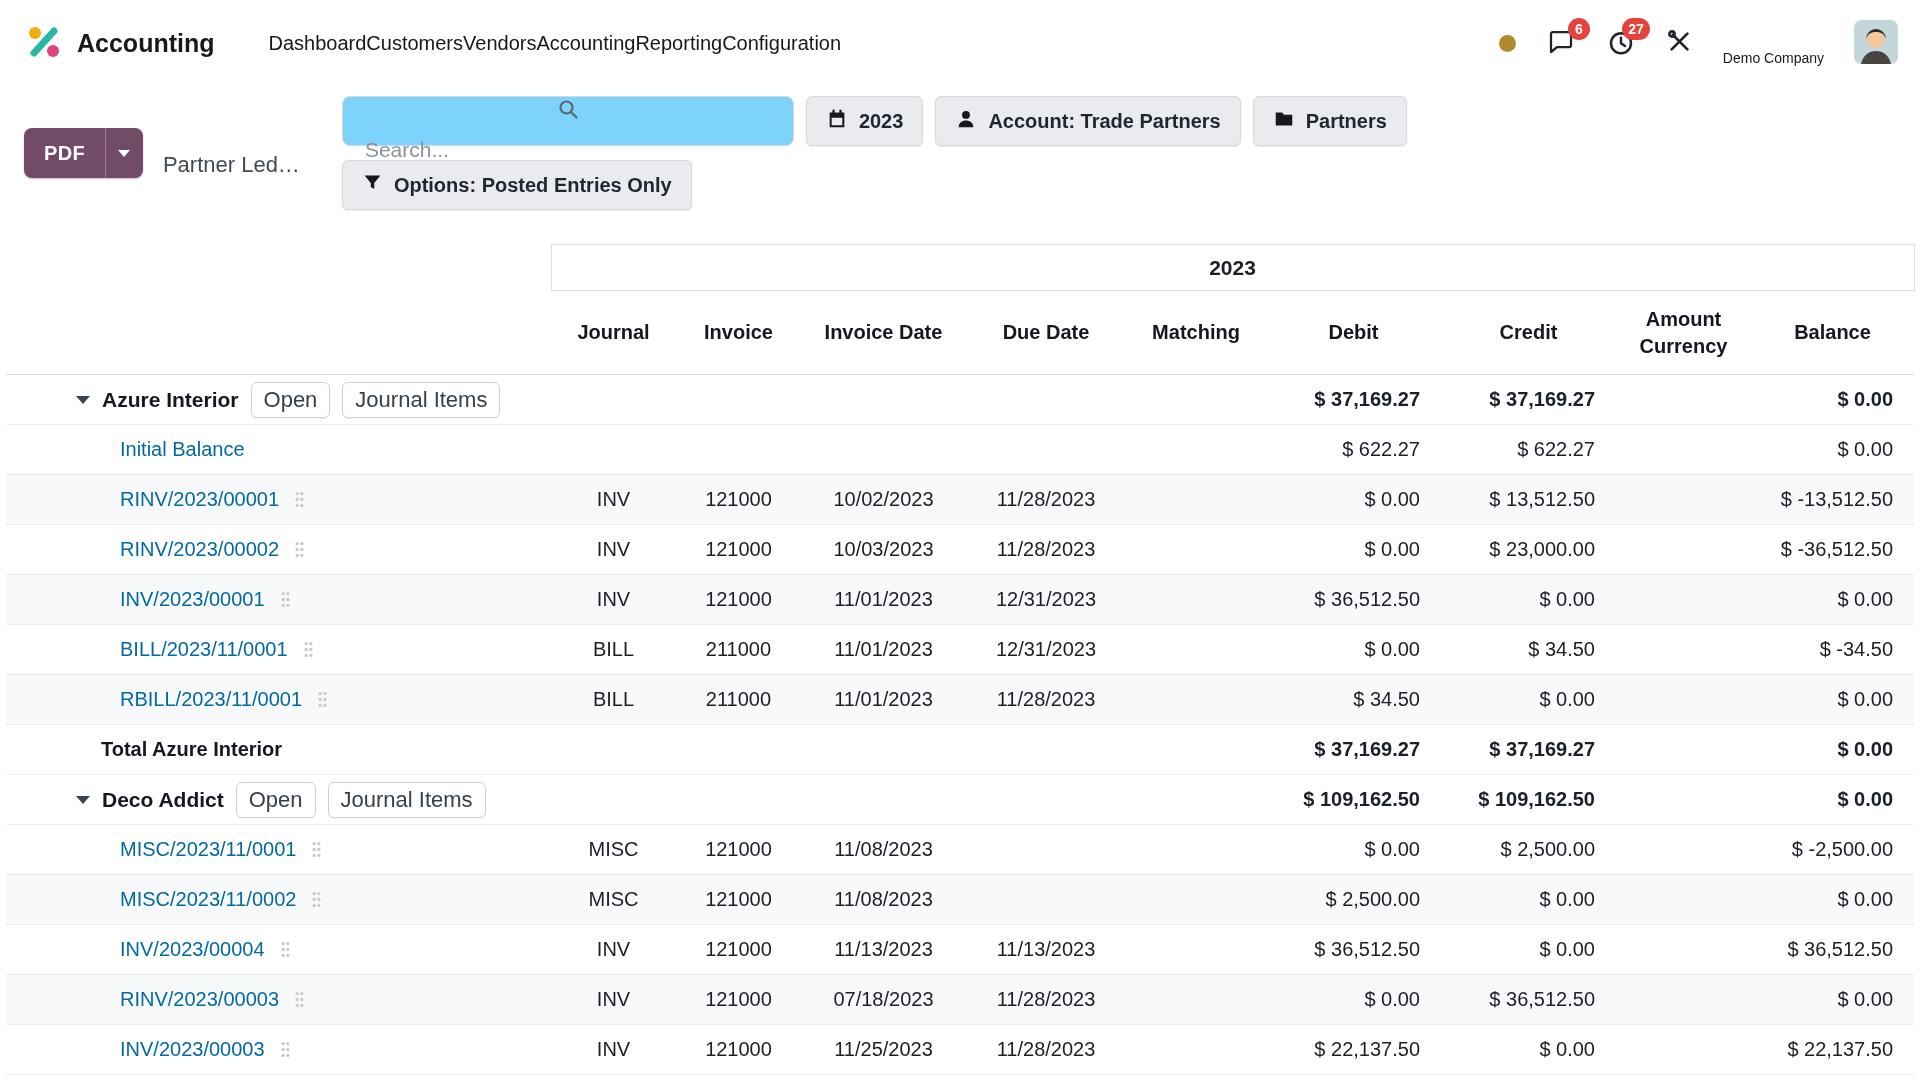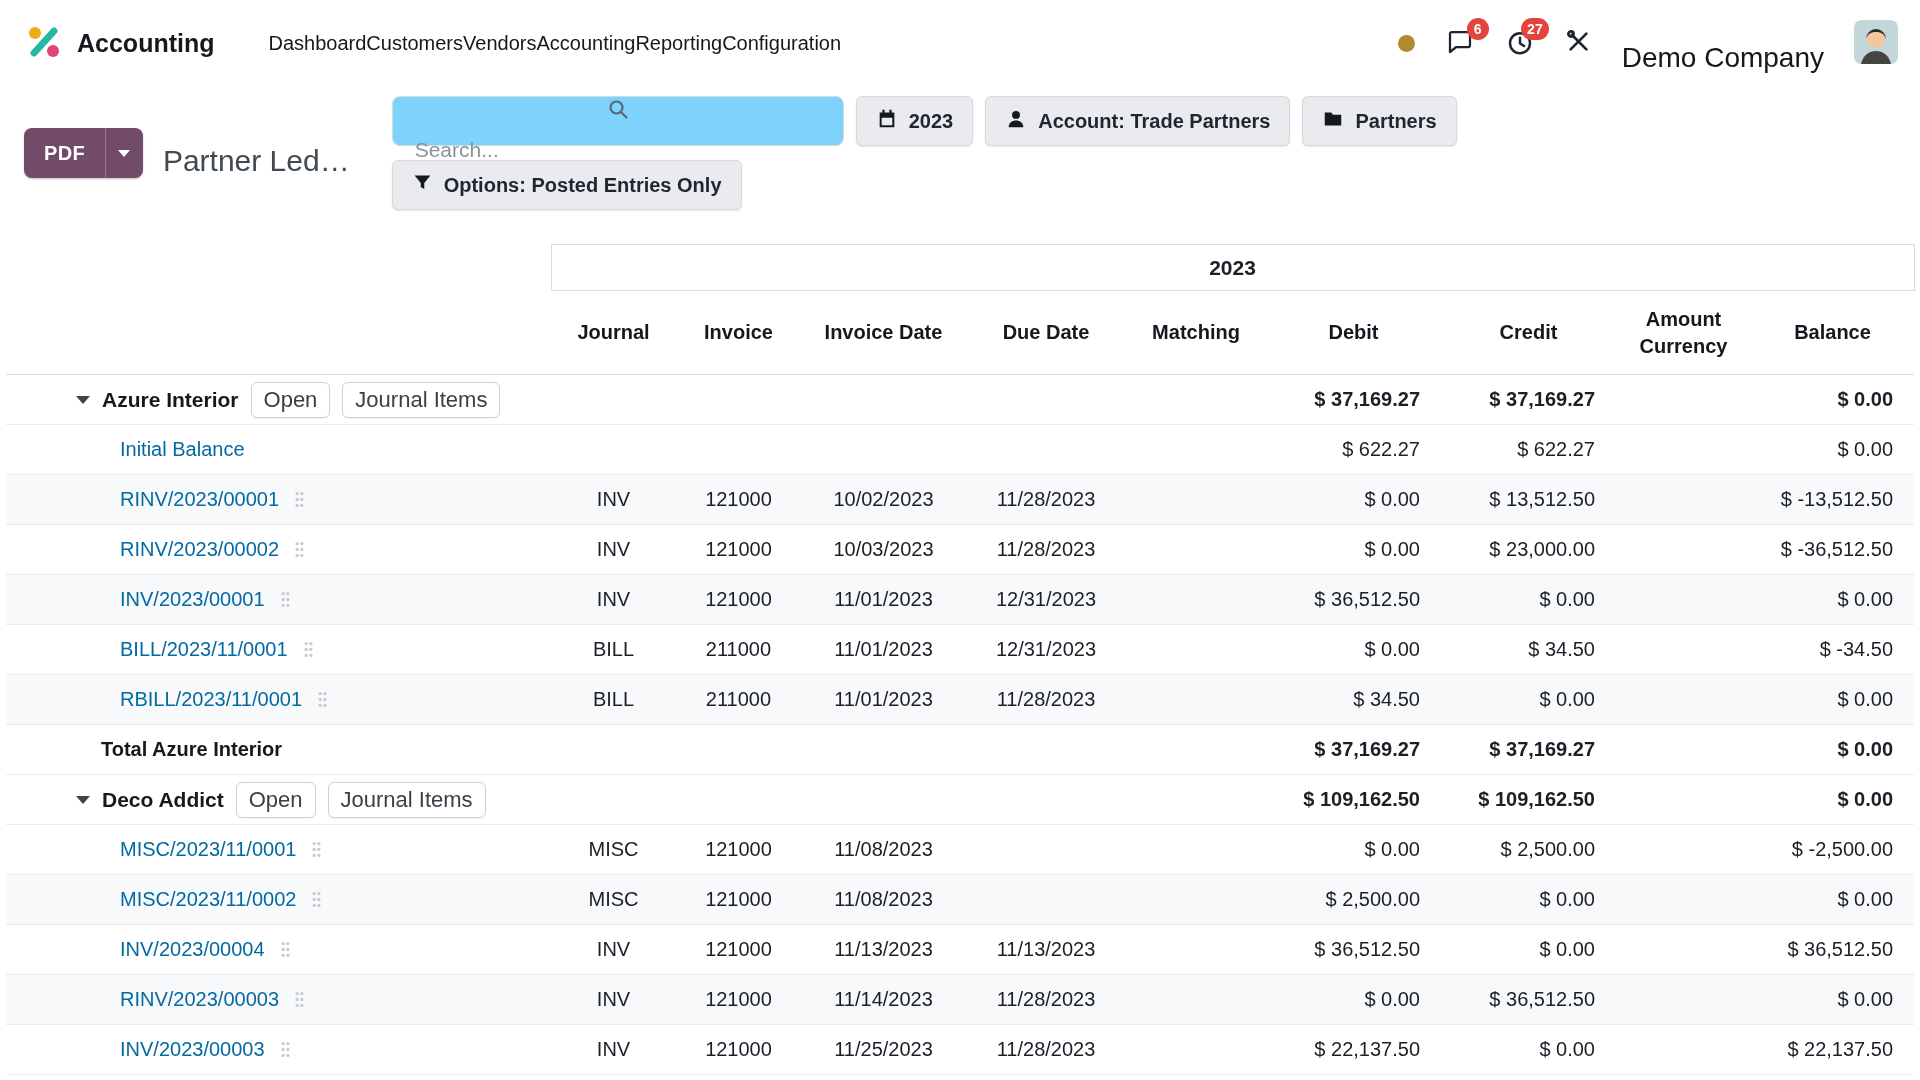--- a/index.html
+++ b/index.html
@@ -16,33 +16,33 @@
   .nav-menu { display:flex; margin-left:54px; }
   .nav-item { font-size:20px; color:#16181d; cursor:pointer; white-space:nowrap; }
   .systray { margin-left:auto; display:flex; align-items:center; gap:30px; }
   .status-dot { width:17px; height:17px; border-radius:50%; background:#b08a2e; }
   .tray-icon { position:relative; display:flex; align-items:center; cursor:pointer; }
   .badge {
     position:absolute; top:-9px; right:-14px; min-width:22px; height:22px;
     background:#e5443c; color:#fff; font-size:14px; font-weight:700;
     border-radius:999px; display:flex; align-items:center; justify-content:center; padding:0 6px;
   }
-  .company-name { font-size:28px; color:#16181d; cursor:pointer; white-space:nowrap;margin-top:29px; }
+  .company-name { font-size:14px; color:#16181d; cursor:pointer; white-space:nowrap;margin-top:29px; }
   .avatar { border-radius:7px; overflow:hidden; display:block; cursor:pointer; }
 
   
   .control-panel { display:flex; align-items:center; padding:16px 0 0 24px; }
   .cp-left { display:flex; align-items:flex-end; gap:20px; }
   .pdf-split { display:inline-flex; height:50px; border-radius:8px; overflow:hidden;
     background:#714B67; color:#fff; box-shadow:0 1px 2px rgba(0,0,0,.25); cursor:pointer; }
   .pdf-main { display:flex; align-items:center; padding:0 20px; font-size:20px; font-weight:700; letter-spacing:.3px; }
   .pdf-caret { width:38px; display:flex; align-items:center; justify-content:center;
     border-left:1px solid rgba(255,255,255,.28); }
   .tri-down-white { width:0; height:0; border-left:6px solid transparent; border-right:6px solid transparent; border-top:7px solid #fff; }
-  .doc-title { font-size:30px; font-weight:500; color:#414a52; max-width:190px; white-space:nowrap; overflow:hidden; }
+  .doc-title { font-size:22px; font-weight:500; color:#414a52; max-width:190px; white-space:nowrap; overflow:hidden; }
 
   .cp-search { display:flex; flex-direction:column; gap:14px; margin-left:42px; }
   .cp-row { display:flex; align-items:center; gap:12px; }
   .search-box { width:452px; height:50px; border:1px solid #d5d8dc; border-radius:8px;
     display:flex; align-items:center; gap:12px; padding:0 20px; background:#7dd3fc;flex-direction:column; }
   .search-box input { border:none; outline:none; width:100%; font-size:21px; color:#3c434b;
     font-family:"Liberation Sans", sans-serif; background:transparent; }
   .search-box input::placeholder { color:#8b929b; }
   .pill { height:50px; display:inline-flex; align-items:center; gap:11px; padding:0 19px;
     background:#e9ebee; border:1px solid #d7dadd; border-radius:6px;
@@ -525,21 +525,21 @@
                 <circle cx="3" cy="8" r="1.4"></circle>
                 <circle cx="7" cy="8" r="1.4"></circle>
                 <circle cx="3" cy="13" r="1.4"></circle>
                 <circle cx="7" cy="13" r="1.4"></circle>
               </svg>
             </span>
           </div>
         </td>
         <td class="ctr">INV</td>
         <td class="ctr">121000</td>
-        <td class="ctr">11/14/2023</td>
+        <td class="ctr">07/18/2023</td>
         <td class="ctr">11/28/2023</td>
         <td class="ctr"></td>
         <td class="num muted">$ 0.00</td>
         <td class="num">$ 36,512.50</td>
         <td class="num"></td>
         <td class="num muted">$ 0.00</td>
       </tr>
       <tr>
         <td>
           <div class="nc nc-line">

